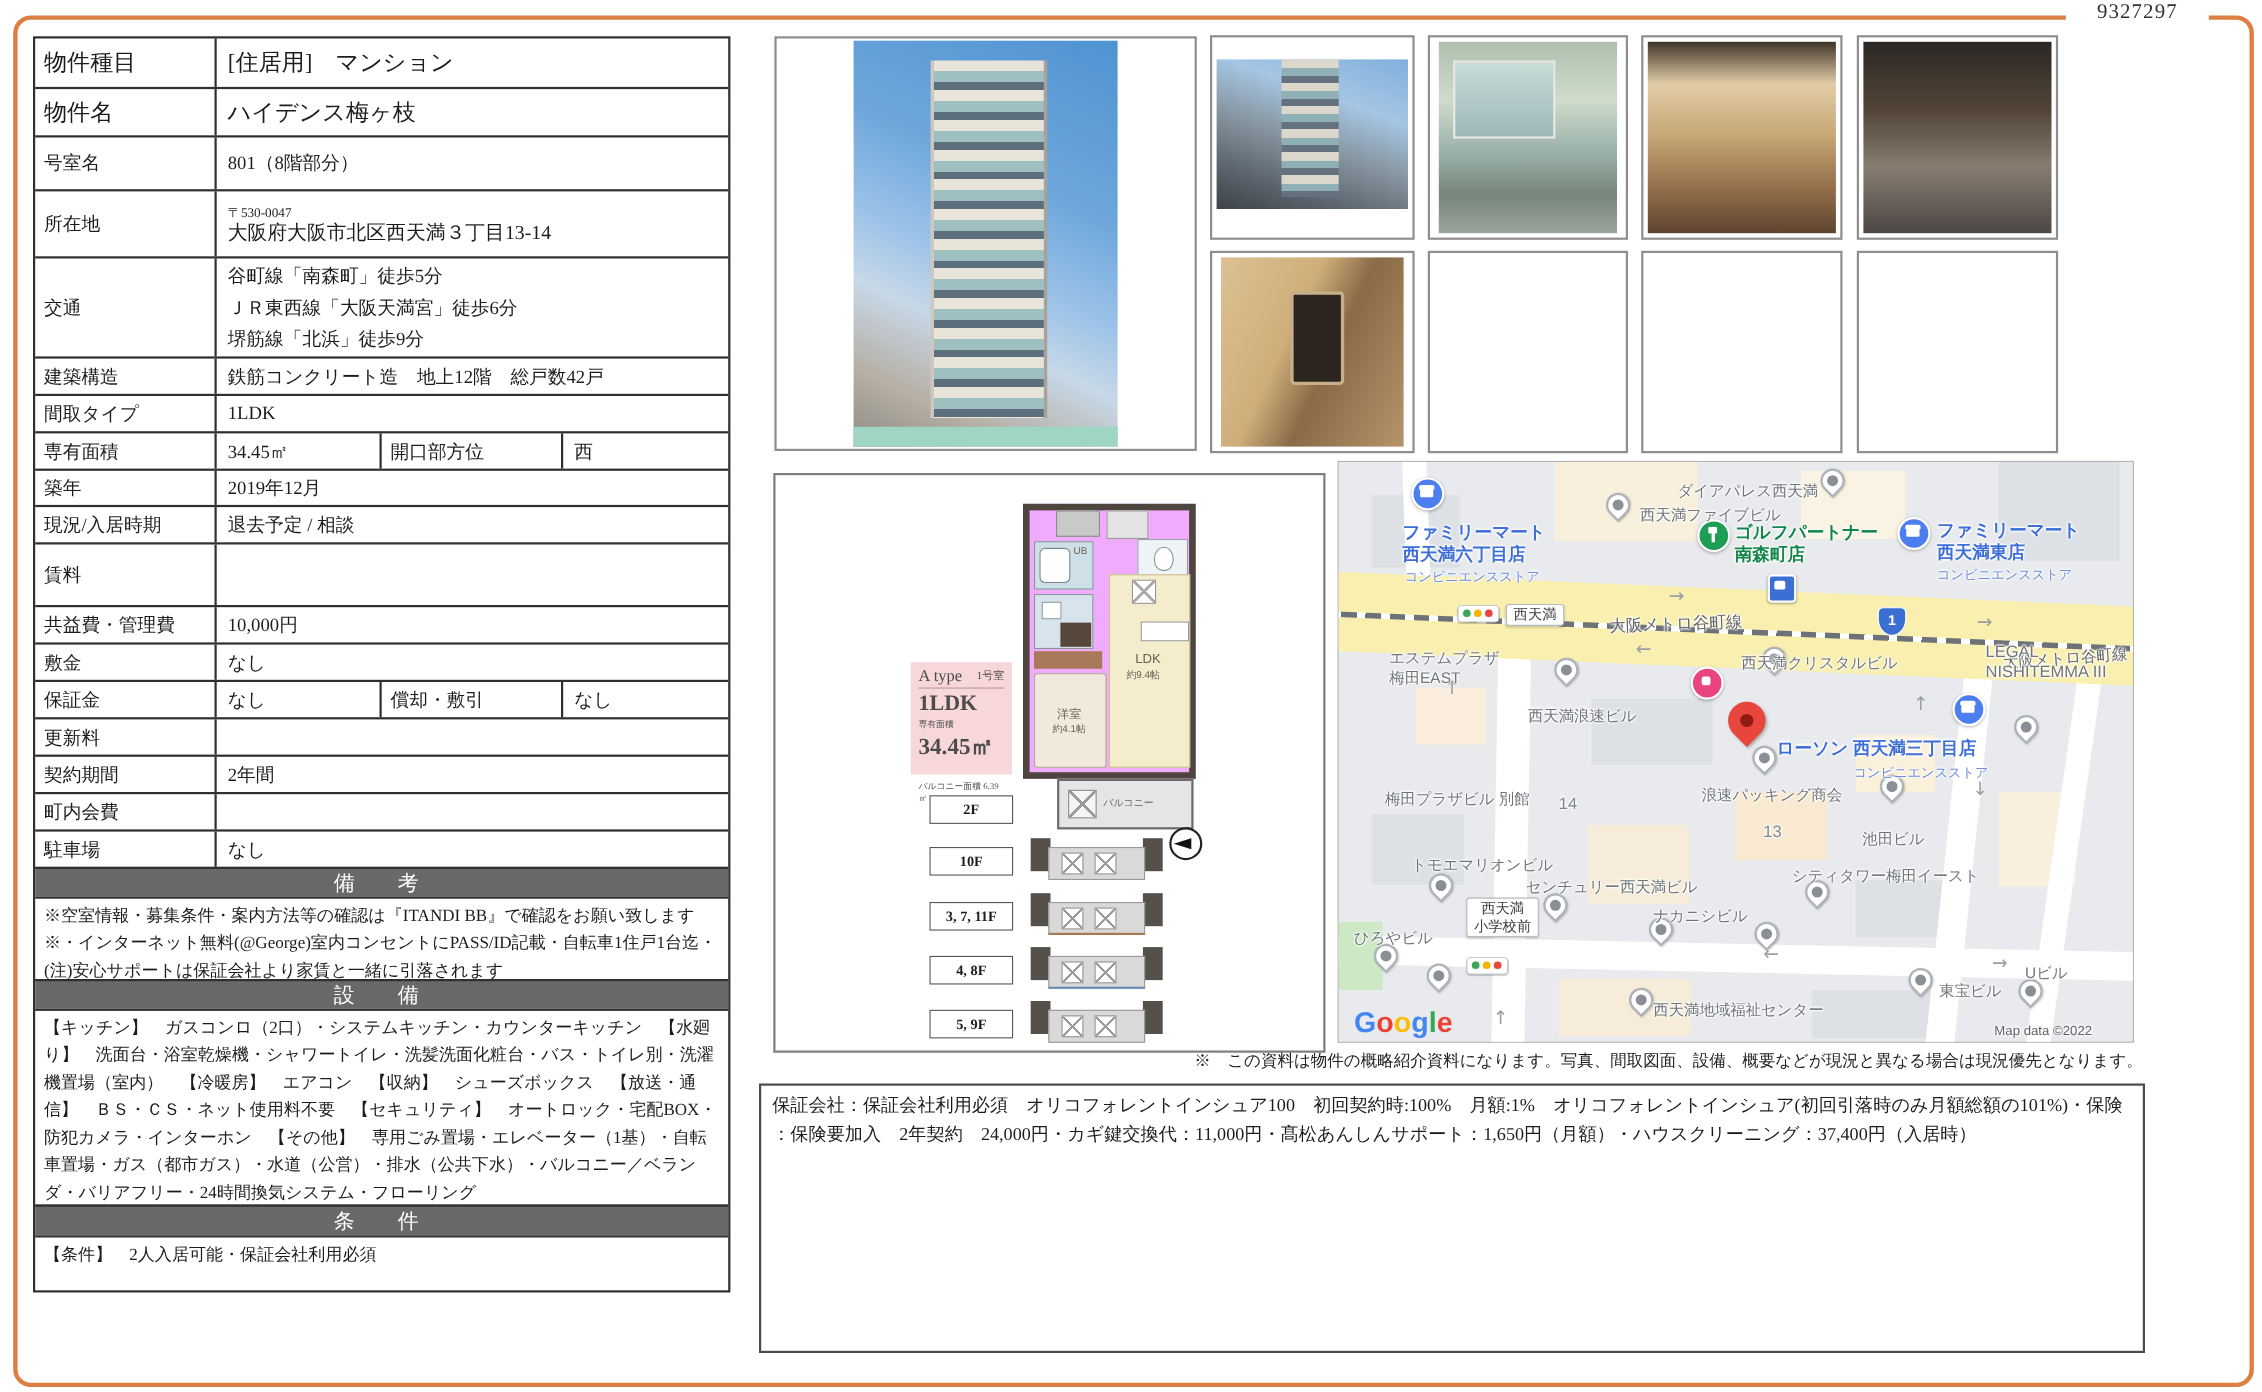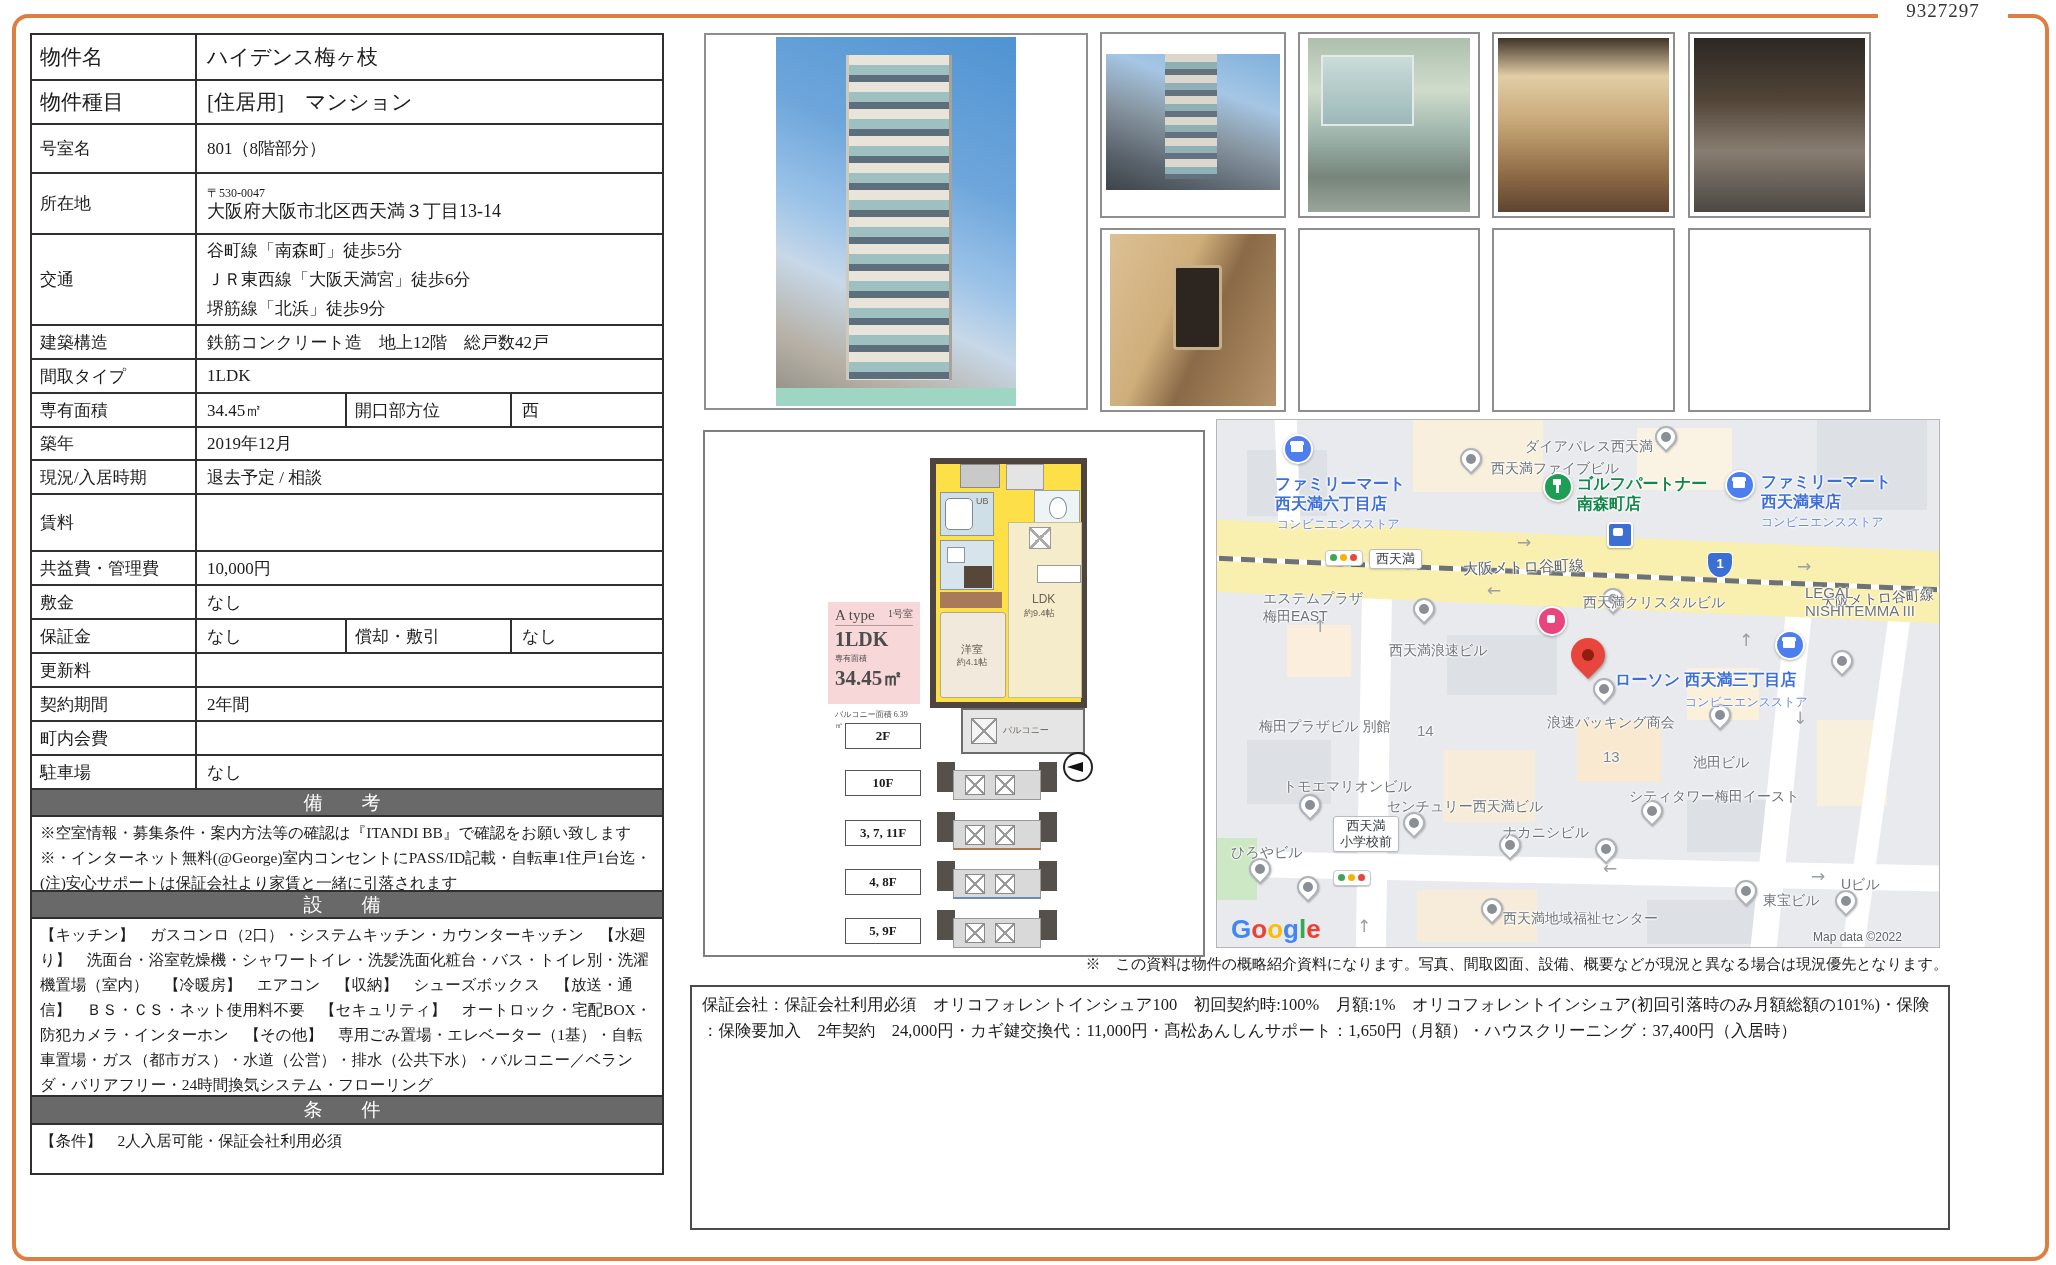--- a/index.html
+++ b/index.html
@@ -32,21 +32,21 @@
   .ext2{background:linear-gradient(200deg,#7fb0dc 0%,#a5c6e4 30%,#8795a0 55%,#5a636c 80%,#3d4349 100%)}
   .ext2 .bld{position:absolute;left:34%;top:0;width:30%;height:92%;background:repeating-linear-gradient(180deg,#dcd7cd 0 8px,#8fb0b4 8px 15px,#63727e 15px 21px)}
   .balc{background:linear-gradient(180deg,#aebfae 0%,#cfdccb 30%,#9fb6ad 55%,#77857b 80%,#9aa59b 100%)}
   .balc .glass{position:absolute;left:8%;top:10%;width:55%;height:38%;background:linear-gradient(180deg,#c9dcd8,#9db8ba);border:2px solid #e7e7e7}
   .lobby{background:linear-gradient(180deg,#3f3428 0%,#e2cda6 22%,#c8a878 48%,#96714b 75%,#5e4430 100%)}
   .corr{background:linear-gradient(180deg,#2c2824 0%,#514437 35%,#887d71 65%,#4c4744 100%)}
   .intercom{background:linear-gradient(115deg,#dcc094 0%,#cfae7b 38%,#8a6a47 58%,#b5946a 100%)}
   .intercom .panel{position:absolute;left:38%;top:18%;width:26%;height:46%;background:#2d2620;border-radius:4px;border:3px solid #c7b089}
   
   #fpbox{position:absolute;left:703px;top:430px;width:502px;height:527px;border:2px solid #7e7e7e;background:#fff;box-sizing:border-box}
-  .fp-wall{position:absolute;left:225px;top:26px;width:157px;height:250px;border:6px solid #4e463e;background:#fde047;box-sizing:border-box}
+  .fp-wall{position:absolute;left:225px;top:26px;width:157px;height:250px;border:6px solid #4e463e;background:#f0abfc;box-sizing:border-box}
   .fp-lbl{position:absolute;color:#6b6257;font-family:"Liberation Sans",sans-serif;text-align:center;white-space:nowrap}
   .pink-card{position:absolute;left:123px;top:170px;width:92px;height:102px;background:#f8d7d8;padding:5px 7px;box-sizing:border-box;color:#4c4c4c}
   .flr-box{position:absolute;left:140px;width:76px;height:26px;border:1.5px solid #555;background:#fff;display:flex;align-items:center;justify-content:center;font-size:13px;font-weight:bold;box-sizing:border-box}
   .sect{position:absolute;left:232px;width:120px;height:42px}
   .sect .endL{position:absolute;left:0;top:0;width:18px;height:30px;background:#55504a}
   .sect .endR{position:absolute;right:0;top:0;width:18px;height:30px;background:#55504a}
   .sect .mid{position:absolute;left:16px;top:8px;width:88px;height:30px;background:#d9d9d9;border:1px solid #999;box-sizing:border-box}
   .sect .xq{position:absolute;top:13px;width:18px;height:18px;border:1px solid #8a8a8a;background:
      linear-gradient(45deg,transparent 46%,#9a9a9a 46%,#9a9a9a 54%,transparent 54%),
      linear-gradient(-45deg,transparent 46%,#9a9a9a 46%,#9a9a9a 54%,transparent 54%),#fff}
@@ -90,26 +90,26 @@
 </style>
 </head>
 <body>
 
 <div id="sheet">
   <div id="frame"></div>
   <div id="refnum">9327297</div>
 
   <div id="ptable">
     <div class="trow big-row" style="height:44px">
+      <div class="tl-cell">物件種目</div>
+      <div class="tv-cell">[住居用]　マンション</div>
+    </div>
+    <div class="trow big-row" style="height:44px">
       <div class="tl-cell">物件名</div>
       <div class="tv-cell">ハイデンス梅ヶ枝</div>
-    </div>
-    <div class="trow big-row" style="height:44px">
-      <div class="tl-cell">物件種目</div>
-      <div class="tv-cell">[住居用]　マンション</div>
     </div>
     <div class="trow" style="height:49px">
       <div class="tl-cell">号室名</div>
       <div class="tv-cell">801（8階部分）</div>
     </div>
     <div class="trow" style="height:61px">
       <div class="tl-cell">所在地</div>
       <div class="tv-cell addr-col">
         <span class="postal">〒530-0047</span>
         <span class="addr">大阪府大阪市北区西天満３丁目13-14</span>

